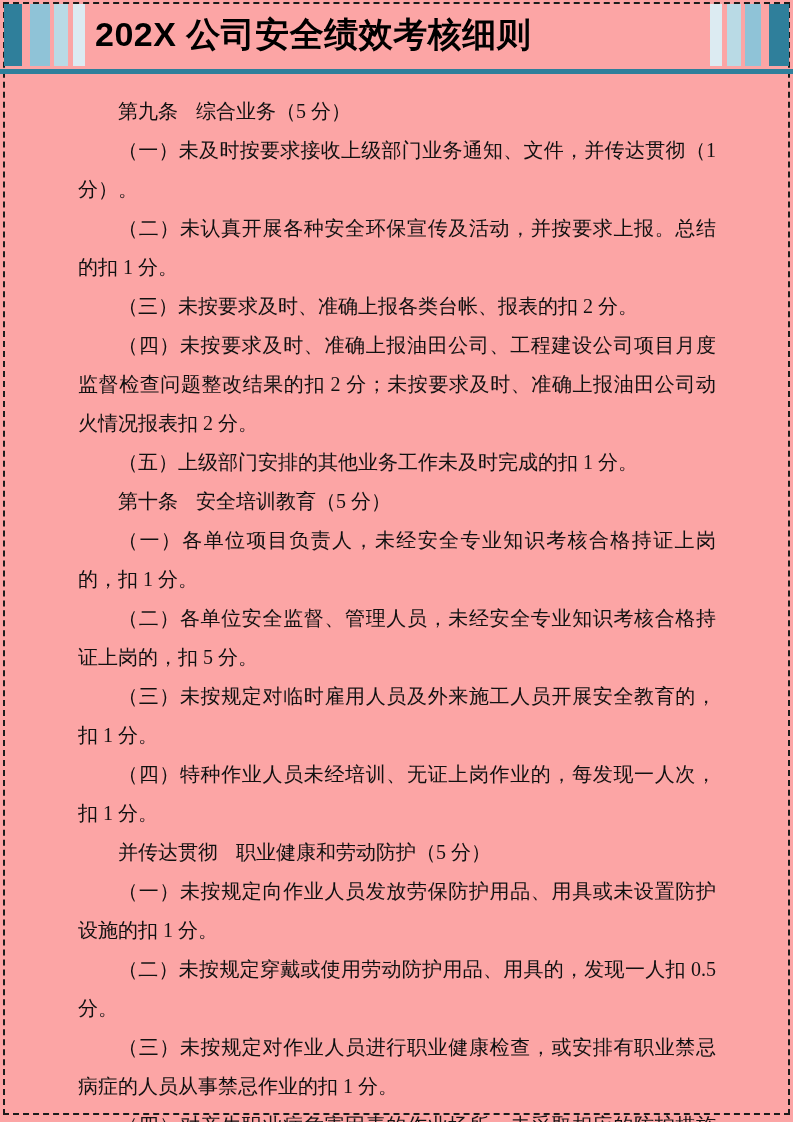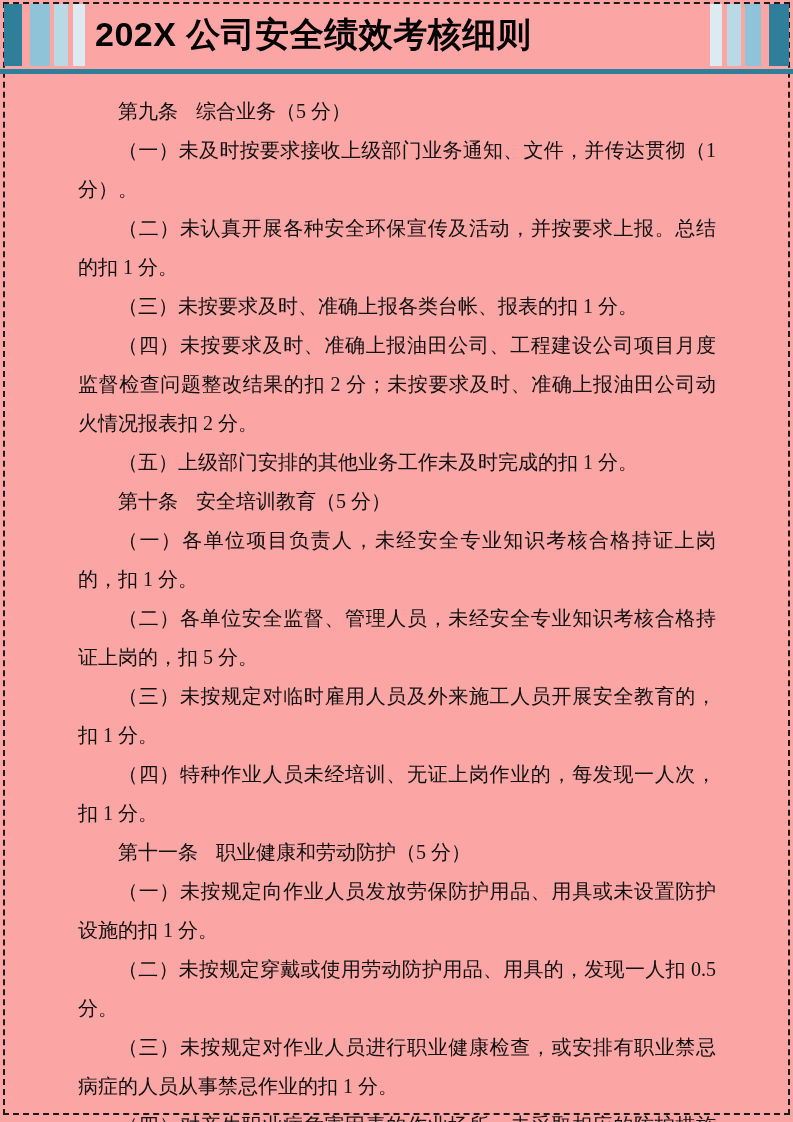--- a/index.html
+++ b/index.html
@@ -98,28 +98,28 @@
   </div>
 
   <div class="page-title">202X 公司安全绩效考核细则</div>
 
   <div class="header-rule"></div>
 
   <div class="doc-body">
       <p class="heading"><span class="sec-num">第九条</span><span>综合业务（5 分）</span></p>
       <p><span class="sec-num"></span><span>（一）未及时按要求接收上级部门业务通知、文件，并传达贯彻（1 分）。</span></p>
       <p><span class="sec-num"></span><span>（二）未认真开展各种安全环保宣传及活动，并按要求上报。总结的扣 1 分。</span></p>
-      <p><span class="sec-num"></span><span>（三）未按要求及时、准确上报各类台帐、报表的扣 1 分。</span></p>
+      <p><span class="sec-num"></span><span>（三）未按要求及时、准确上报各类台帐、报表的扣 2 分。</span></p>
       <p><span class="sec-num"></span><span>（四）未按要求及时、准确上报油田公司、工程建设公司项目月度监督检查问题整改结果的扣 2 分；未按要求及时、准确上报油田公司动火情况报表扣 2 分。</span></p>
       <p><span class="sec-num"></span><span>（五）上级部门安排的其他业务工作未及时完成的扣 1 分。</span></p>
       <p class="heading"><span class="sec-num">第十条</span><span>安全培训教育（5 分）</span></p>
       <p><span class="sec-num"></span><span>（一）各单位项目负责人，未经安全专业知识考核合格持证上岗的，扣 1 分。</span></p>
       <p><span class="sec-num"></span><span>（二）各单位安全监督、管理人员，未经安全专业知识考核合格持证上岗的，扣 5 分。</span></p>
       <p><span class="sec-num"></span><span>（三）未按规定对临时雇用人员及外来施工人员开展安全教育的，扣 1 分。</span></p>
       <p><span class="sec-num"></span><span>（四）特种作业人员未经培训、无证上岗作业的，每发现一人次，扣 1 分。</span></p>
-      <p class="heading"><span class="sec-num">第十一条</span><span>职业健康和劳动防护（5 分）</span></p>
+      <p class="heading"><span class="sec-num">并传达贯彻</span><span>职业健康和劳动防护（5 分）</span></p>
       <p><span class="sec-num"></span><span>（一）未按规定向作业人员发放劳保防护用品、用具或未设置防护设施的扣 1 分。</span></p>
       <p><span class="sec-num"></span><span>（二）未按规定穿戴或使用劳动防护用品、用具的，发现一人扣 0.5 分。</span></p>
       <p><span class="sec-num"></span><span>（三）未按规定对作业人员进行职业健康检查，或安排有职业禁忌病症的人员从事禁忌作业的扣 1 分。</span></p>
       <p><span class="sec-num"></span><span>（四）对产生职业病危害因素的作业场所，未采取相应的防护措施的扣 1 分。</span></p>
     </div>
 
 </div>
 
 </body></html>

